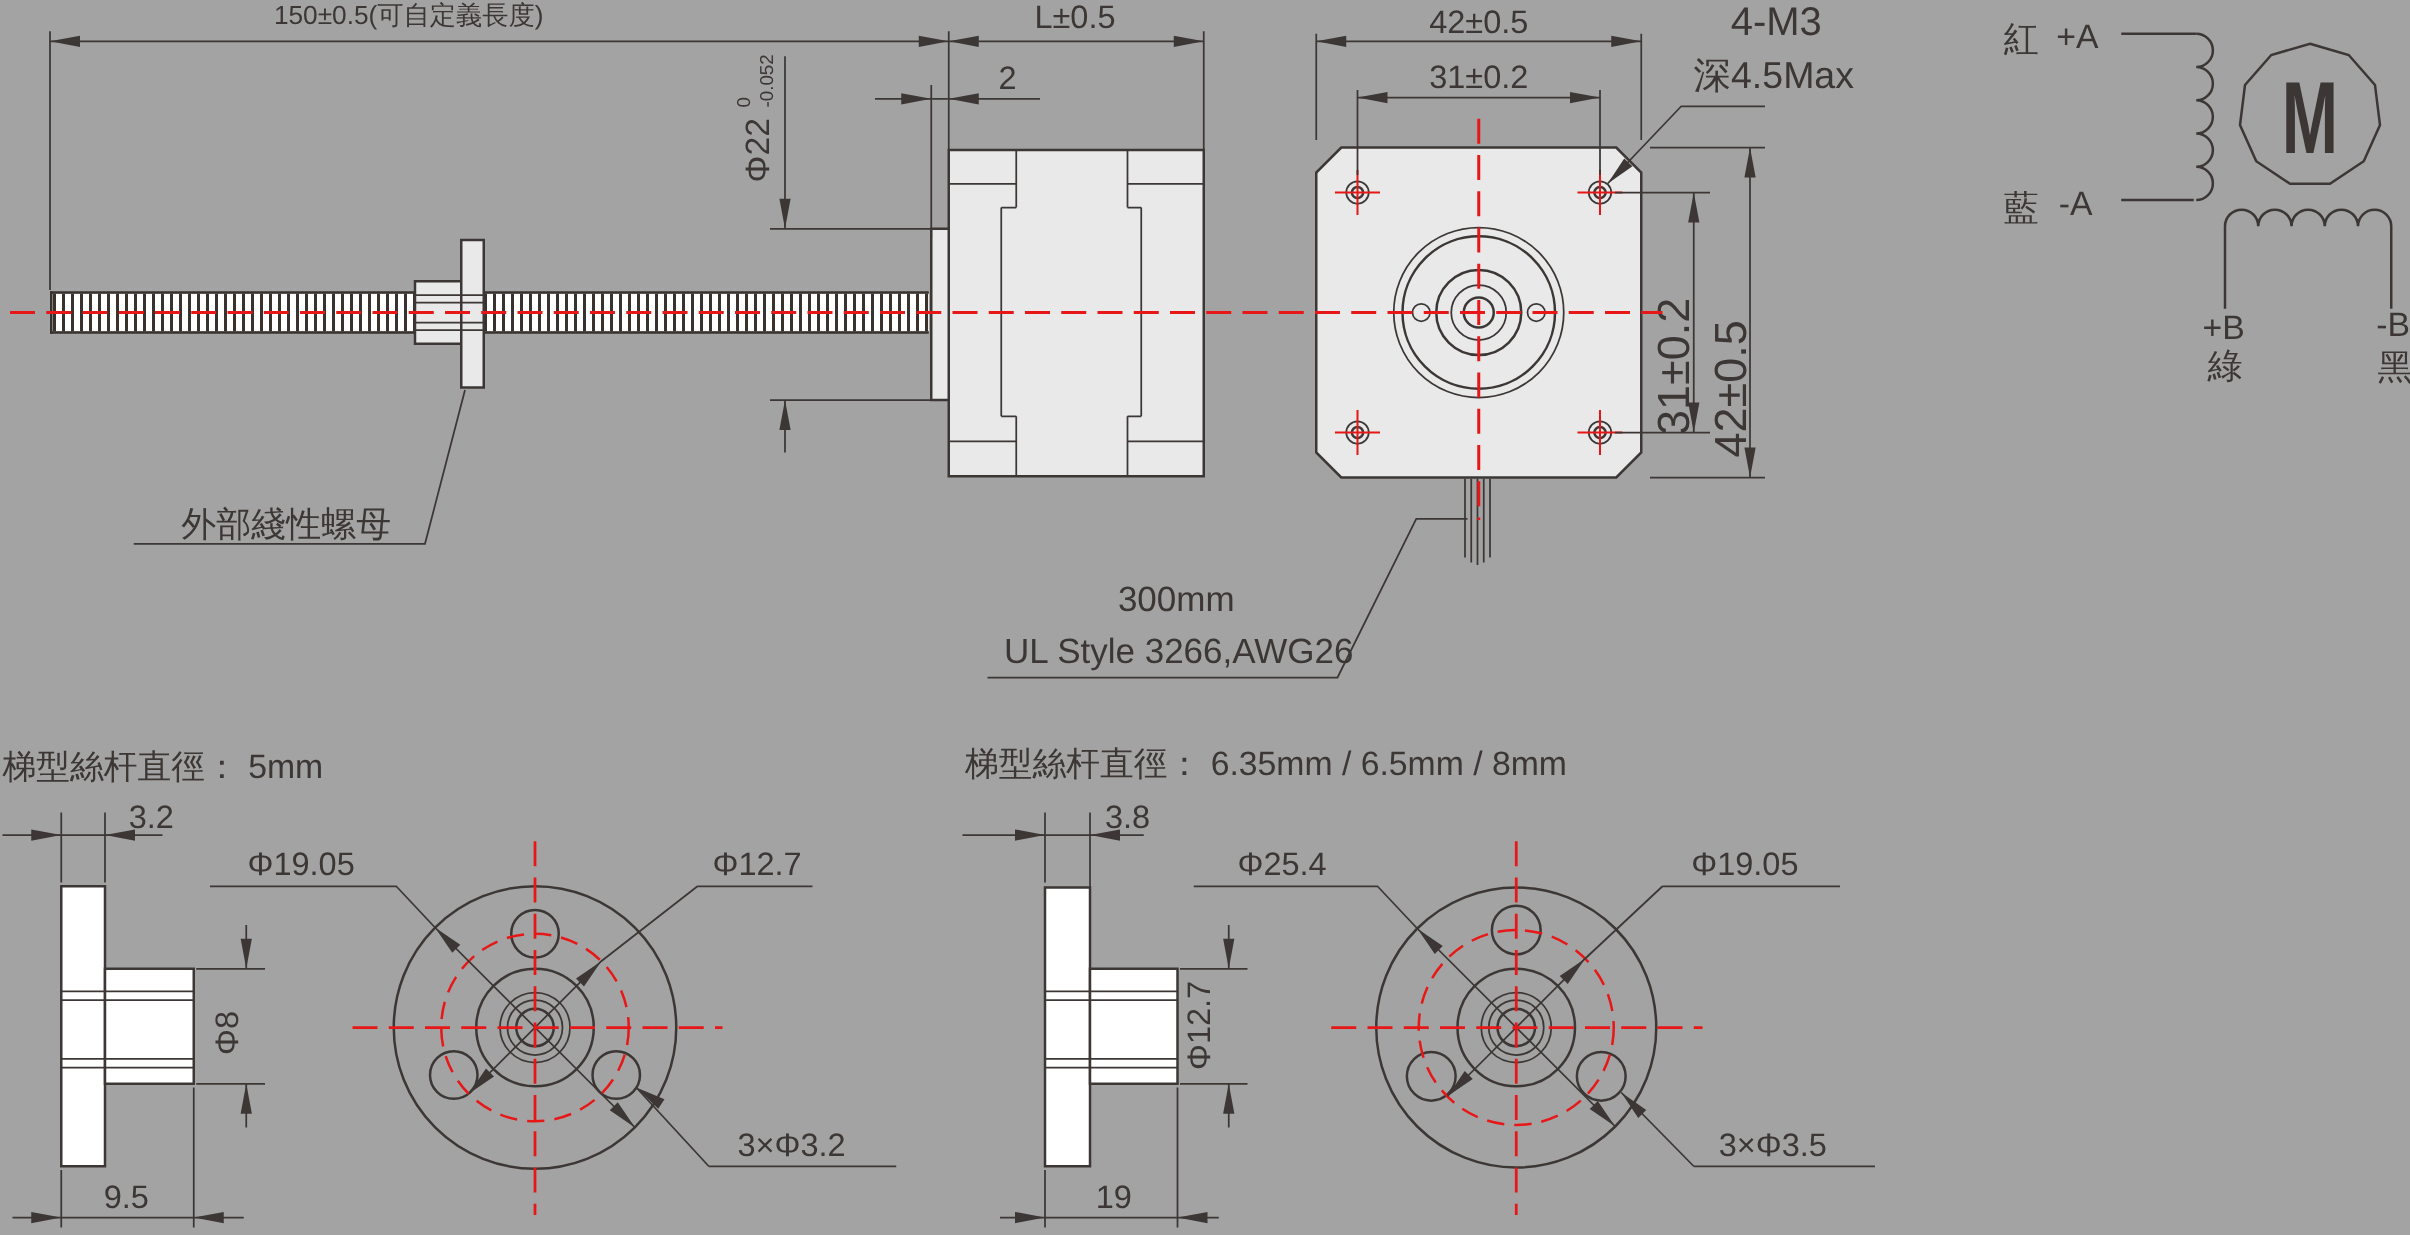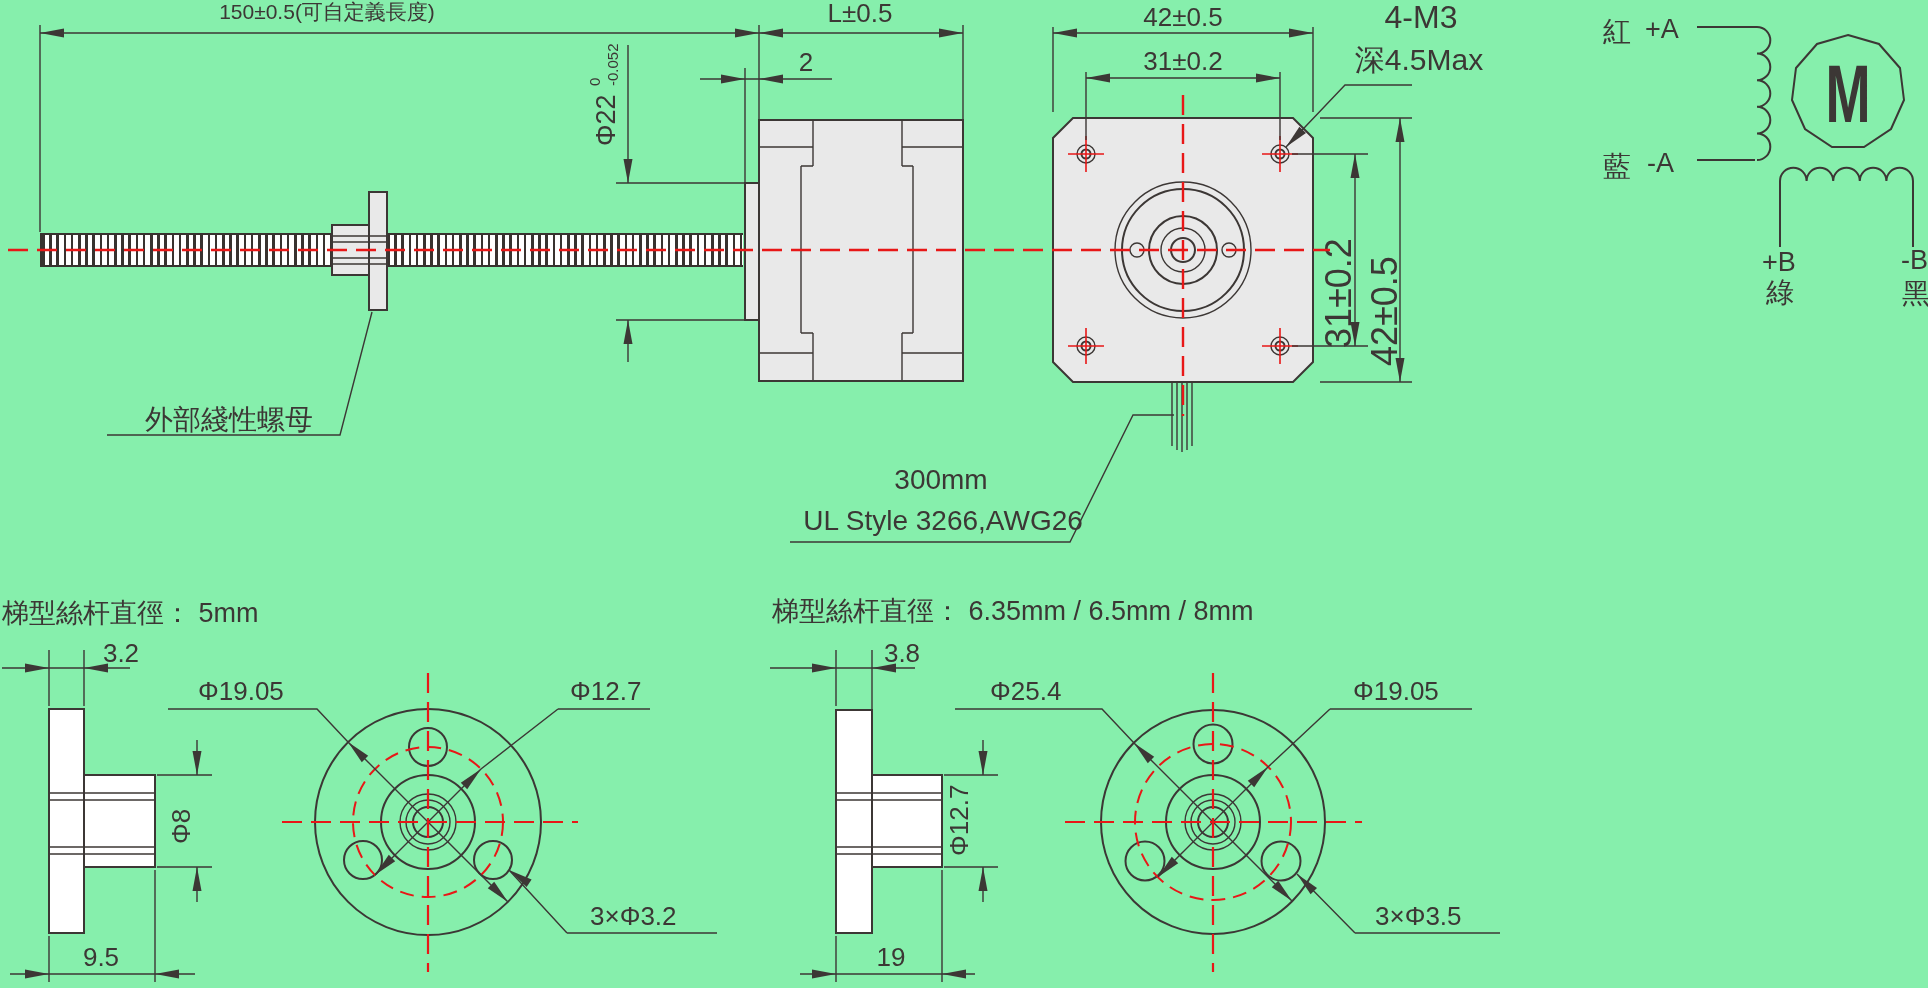--- a/index.html
+++ b/index.html
@@ -1,16 +1,16 @@
 <!DOCTYPE html>
 <html><head>
 <meta charset="utf-8">
 <style>
   html,body{margin:0;padding:0;background:#ffffff;}
-  #canvas{position:relative;width:1928px;height:988px;background:#86efac;overflow:hidden;
+  #canvas{position:relative;width:1928px;height:988px;background:#a3a3a3;overflow:hidden;
           font-family:"Liberation Sans","DejaVu Sans",sans-serif;}
   .thread{position:absolute;height:34px;top:233px;
           background:repeating-linear-gradient(90deg,#38322f 0 2.6px,#ffffff 2.6px 7.2px);
           border-top:2px solid #38322f;border-bottom:2px solid #38322f;box-sizing:border-box;}
   #thread-a{left:40px;width:292px;border-left:2px solid #38322f;}
   #thread-b{left:387px;width:356px;}
   svg{position:absolute;left:0;top:0;}
   svg text{fill:#3c3735;}
   .t21{font-size:21px}.t26{font-size:26px}.t27{font-size:27px}.t28{font-size:28px}
   .t30{font-size:30px}.t32{font-size:32px}.t36{font-size:36px}.t15{font-size:15px}

